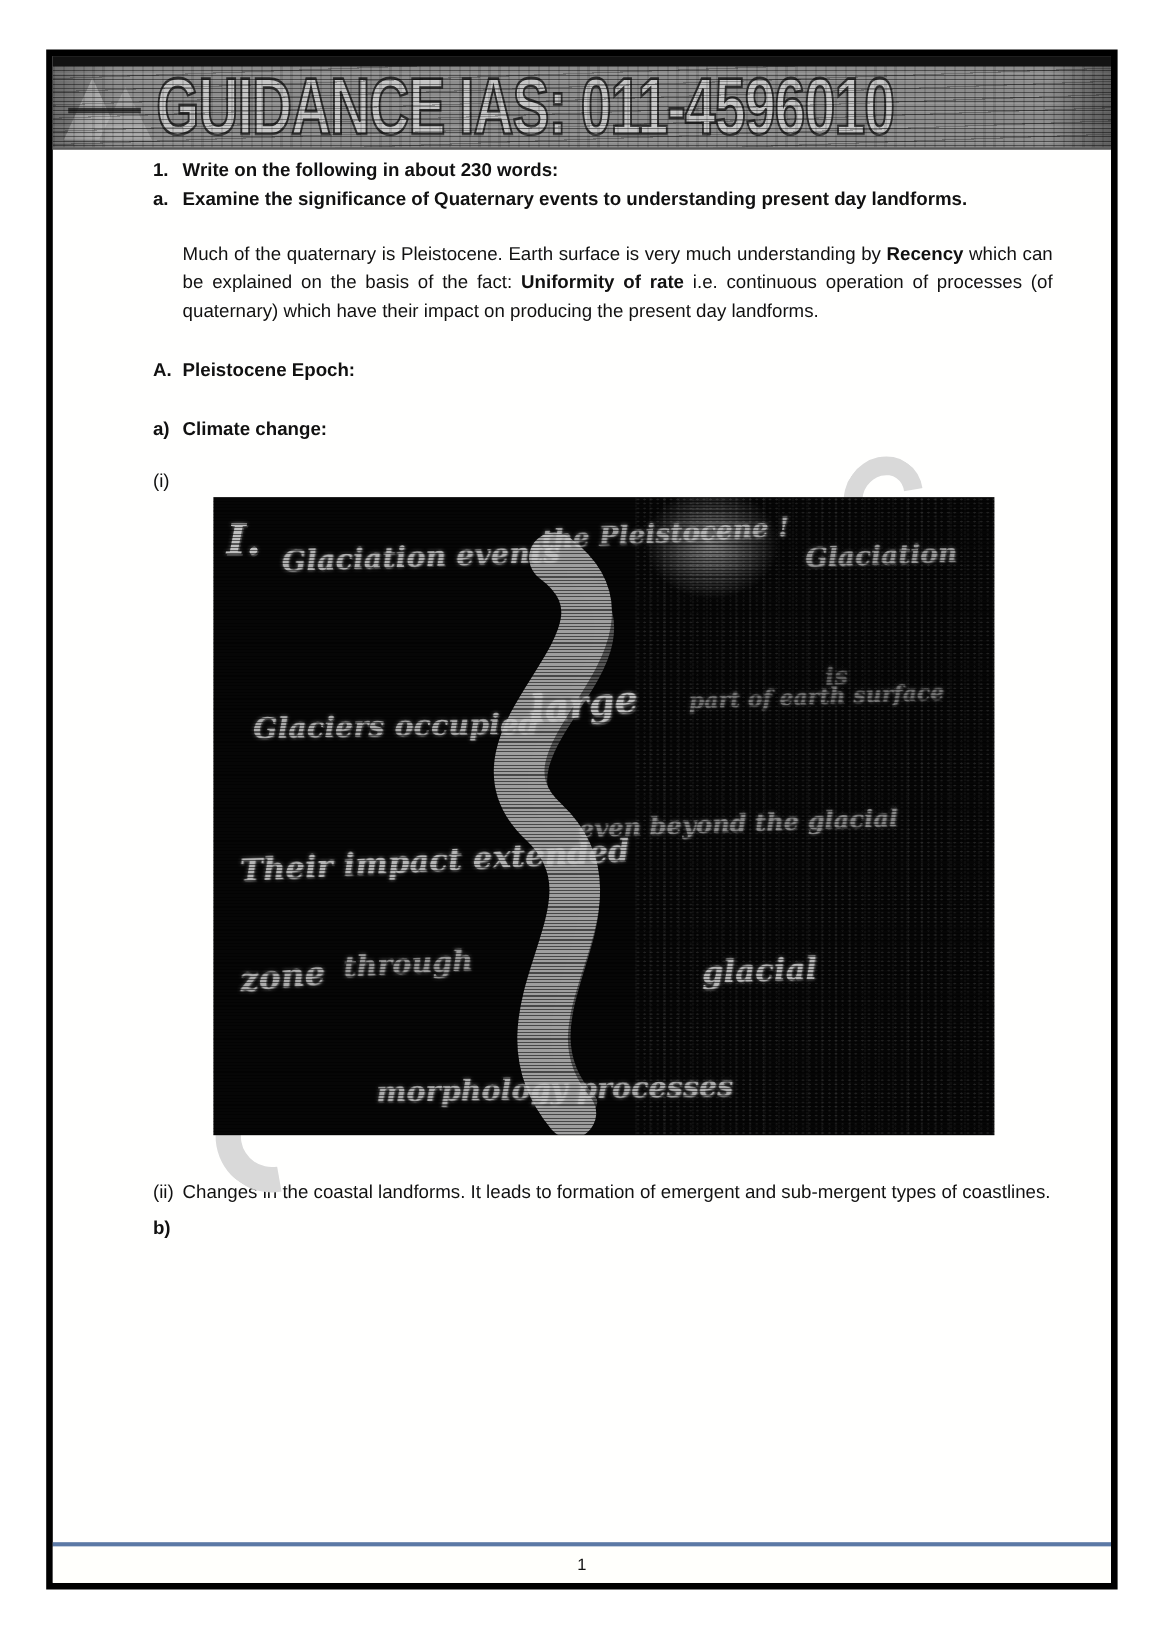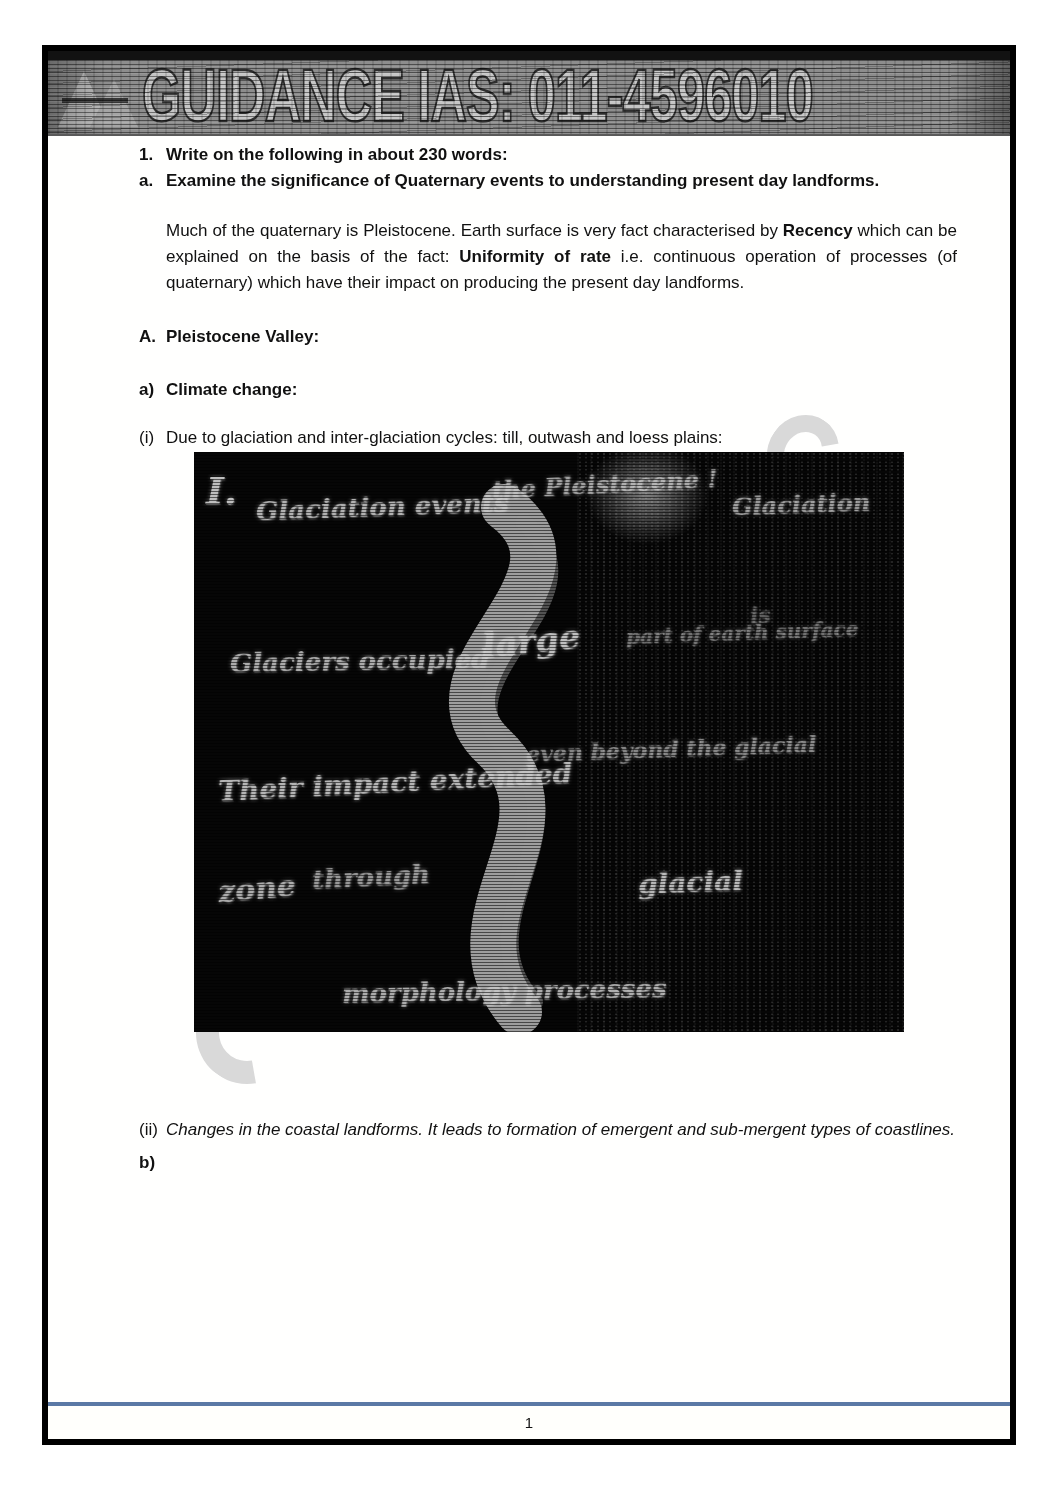--- a/index.html
+++ b/index.html
@@ -51,29 +51,29 @@
     background:
       repeating-linear-gradient(178deg, transparent 0 11px, rgba(0,0,0,.25) 11px 12px),
       linear-gradient(90deg, rgba(0,0,0,.25), transparent 6%, transparent 94%, rgba(0,0,0,.35));
   }
 
   
   .doc { font-size:17px; line-height:26px; color:#111; }
   .li { display:flex; }
   .li .num { flex:none; width:27px; margin-left:91px; }
   .li .body { width:791px; }
-  .just { text-align:justify;font-style:italic; }
+  .just { text-align:justify; }
   .b { font-weight:bold; }
 
   .q1   { margin-top:6px; }
   .intro{ margin-top:24px; margin-left:118px; width:791px; text-align:justify; }
   .secA { margin-top:28px; }
   .suba { margin-top:27px; }
   .pi   { margin-top:22px; }
-  .pii  { margin-top:85px; }
+  .pii  { margin-top:39px; }
   .pb   { margin-top:7px; }
 
   
   .wm { position:absolute; z-index:1; border-style:solid; border-color:#d9d9d9; border-radius:50%; }
   .wm-top {
     left:765px; top:417px; width:76px; height:70px; border-width:17px;
     border-bottom-color:transparent; border-left-color:transparent;
     transform:rotate(-55deg);
   }
   .wm-bottom {
@@ -161,35 +161,34 @@
       <div class="li q1 b">
         <span class="num">1.</span>
         <span class="body">Write on the following in about 230 words:</span>
       </div>
 
       <div class="li b">
         <span class="num">a.</span>
         <span class="body">Examine the significance of Quaternary events to understanding present day landforms.</span>
       </div>
 
-      <p class="intro"><span>Much of the quaternary is Pleistocene. Earth surface is very fact characterised by </span><span class="b">Recency</span><span> which can be explained on the basis of the fact: </span><span class="b">Uniformity of rate</span><span> i.e. continuous operation of processes (of quaternary) which have their impact on producing the present day landforms.</span></p>
+      <p class="intro"><span>Much of the quaternary is Pleistocene. Earth surface is very much understanding by </span><span class="b">Recency</span><span> which can be explained on the basis of the fact: </span><span class="b">Uniformity of rate</span><span> i.e. continuous operation of processes (of quaternary) which have their impact on producing the present day landforms.</span></p>
 
       <div class="li secA b">
         <span class="num">A.</span>
-        <span class="body">Pleistocene Valley:</span>
+        <span class="body">Pleistocene Epoch:</span>
       </div>
 
       <div class="li suba b">
         <span class="num">a)</span>
         <span class="body">Climate change:</span>
       </div>
 
       <div class="li pi">
         <span class="num">(i)</span>
-        <span class="body">Due to glaciation and inter-glaciation cycles: till, outwash and loess plains:</span>
       </div>
 
       <div class="chalkboard">
         <div class="smear"></div>
         <svg width="710" height="580" style="position:absolute;left:0;top:0">
           <path d="M310,55 C410,130 215,215 300,295 C385,375 245,465 325,560" stroke="#c4c4c4" stroke-width="46" fill="none" stroke-linecap="round" opacity="0.8"></path>
           <path d="M330,70 C420,150 235,225 315,300 C395,380 265,470 340,550" stroke="#9f9f9f" stroke-width="18" fill="none" stroke-linecap="round" opacity="0.5"></path>
         </svg>
         <span class="cl c0">I.</span>
         <span class="cl c1">Glaciation events</span>

